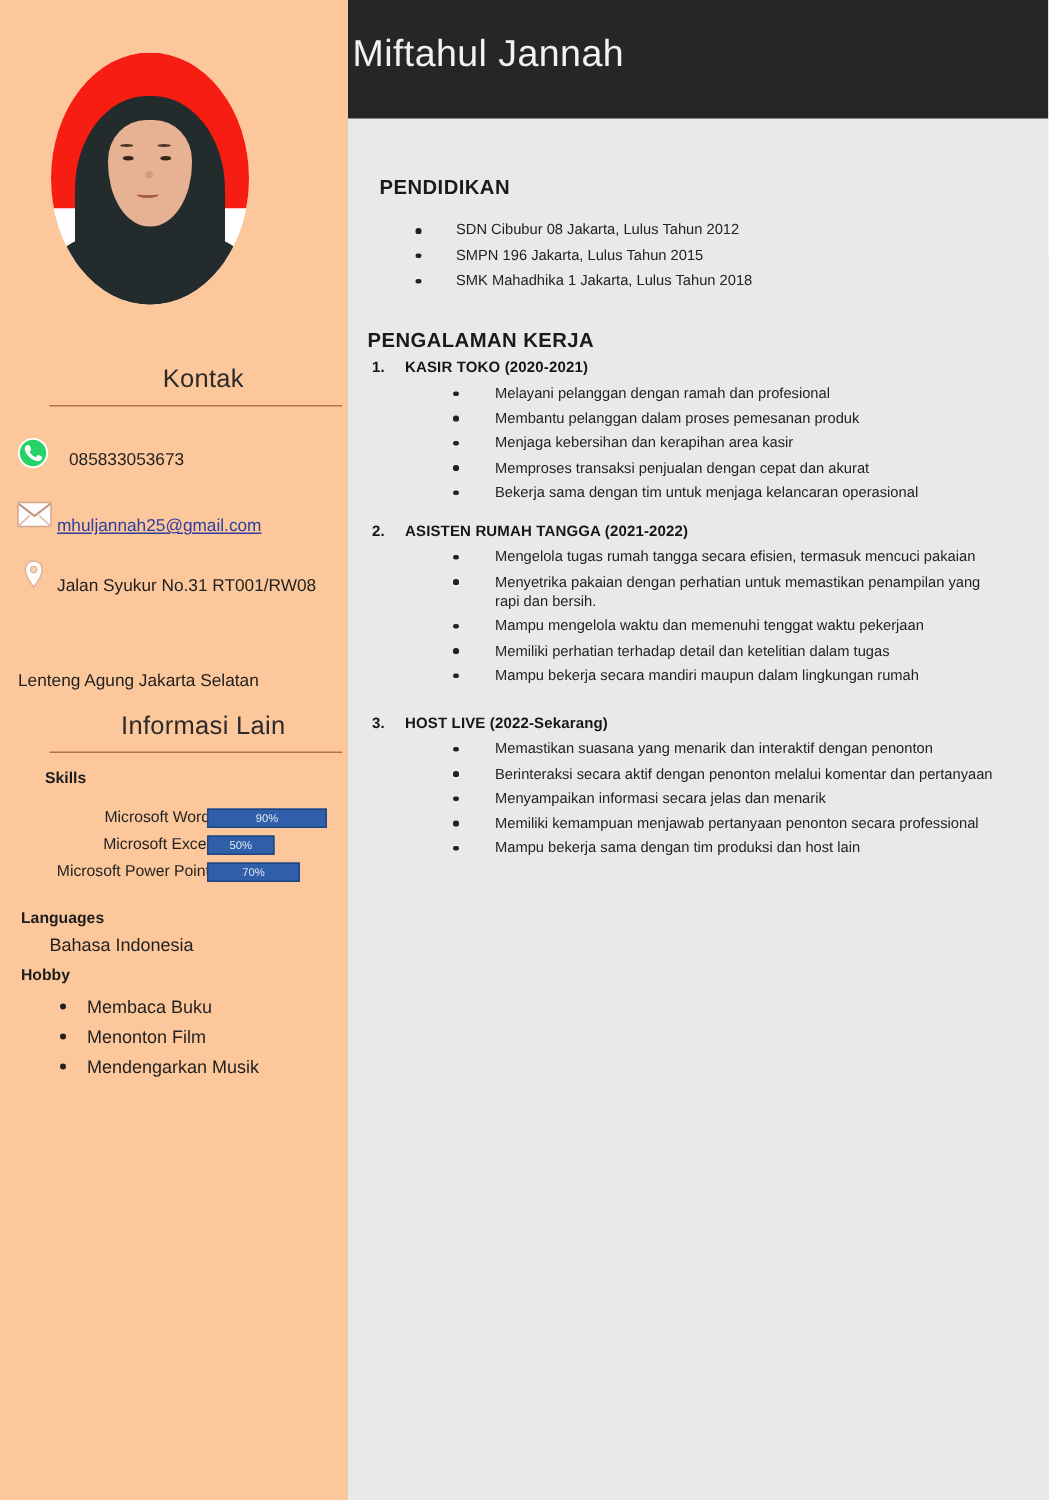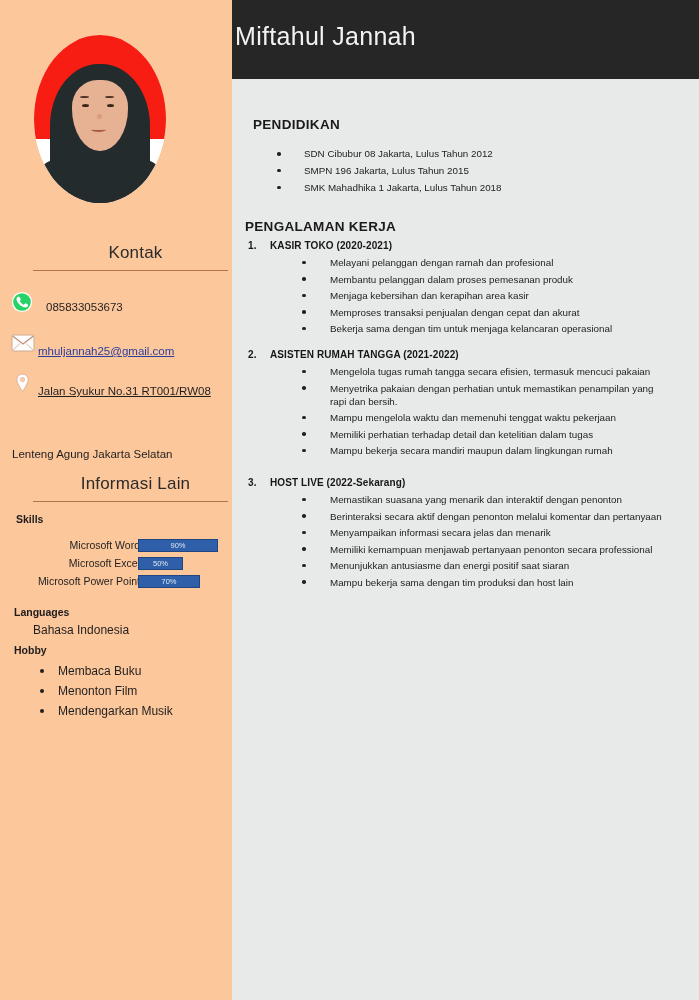--- a/index.html
+++ b/index.html
@@ -118,37 +118,37 @@
     font-size: 11.5px;
     color: #1f1f1f;
   }
   .phone-text { position: absolute; left: 46px; top: 301px; }
   .email-text {
     position: absolute; left: 38px; top: 345px;
     color: #2c3e9e;
     text-decoration: underline;
     font-size: 11.5px;
   }
-  .addr1 { position: absolute; left: 38px; top: 385px; font-size: 11.5px; color: #1f1f1f; white-space: nowrap; text-decoration: underline; }
+  .addr1 { position: absolute; left: 38px; top: 385px; font-size: 11.5px; color: #1f1f1f; white-space: nowrap; }
   .addr2 { position: absolute; left: 12px; top: 403px; font-size: 11.5px; color: #1f1f1f; white-space: nowrap; margin-top: 45px; }
 
   
   .ico { position: absolute; }
   .ico-wa { left: 11px; top: 291px; width: 22px; height: 22px; }
   .ico-mail { left: 11px; top: 333px; width: 24px; height: 20px; }
   .ico-pin { left: 15px; top: 373px; width: 15px; height: 20px; }
 
   
   .lbl-bold {
     position: absolute;
     font-size: 10.5px;
     font-weight: bold;
     color: #1c1c1c;
   }
-  .skills-lbl { left: 16px; top: 513px; }
+  .skills-lbl { left: 30px; top: 513px; }
   .lang-lbl { left: 14px; top: 606px; }
   .hobby-lbl { left: 14px; top: 644px; }
 
   .lang-val {
     position: absolute; left: 33px; top: 623px;
     font-size: 12px; color: #1f1f1f;
   }
 
   
   .skill-row { position: absolute; left: 8px; width: 216px; height: 14px; }
@@ -428,20 +428,19 @@
       <div class="job job3">
         <div class="job-title">
           <span class="job-num">3.</span>
           <span>HOST LIVE (2022-Sekarang)</span>
         </div>
         <ul class="job-list">
           <li>Memastikan suasana yang menarik dan interaktif dengan penonton</li>
           <li>Berinteraksi secara aktif dengan penonton melalui komentar dan pertanyaan</li>
           <li>Menyampaikan informasi secara jelas dan menarik</li>
           <li>Memiliki kemampuan menjawab pertanyaan penonton secara professional</li>
-          <li>Menunjukkan antusiasme dan energi positif saat siaran</li>
           <li>Mampu bekerja sama dengan tim produksi dan host lain</li>
         </ul>
       </div>
 
     </div>
   </div>
 </div>
 
 </body></html>

